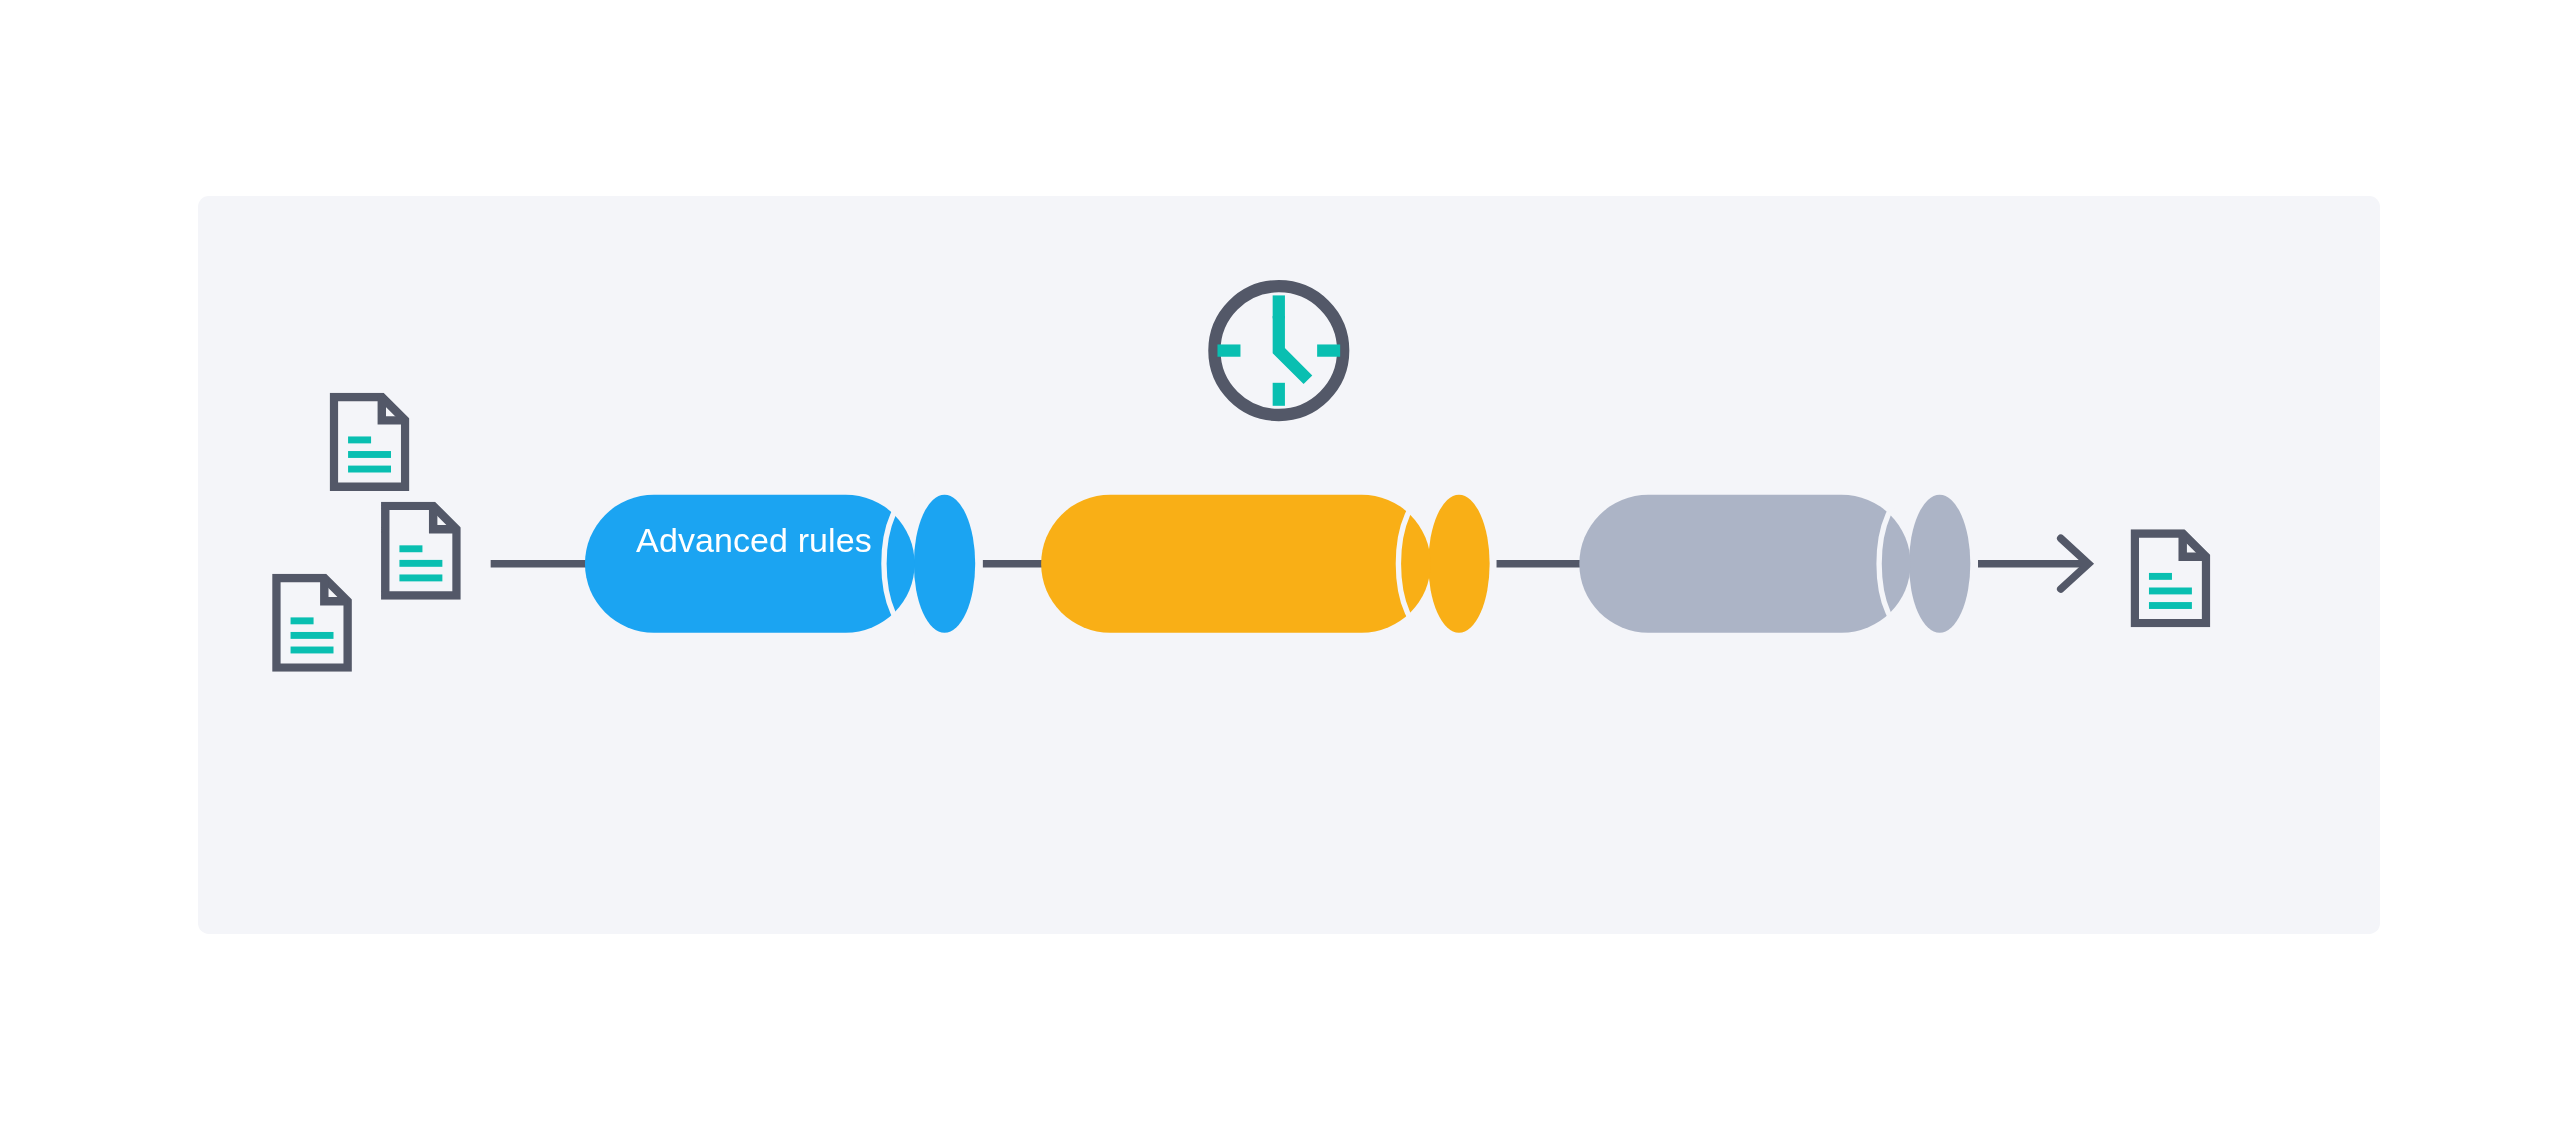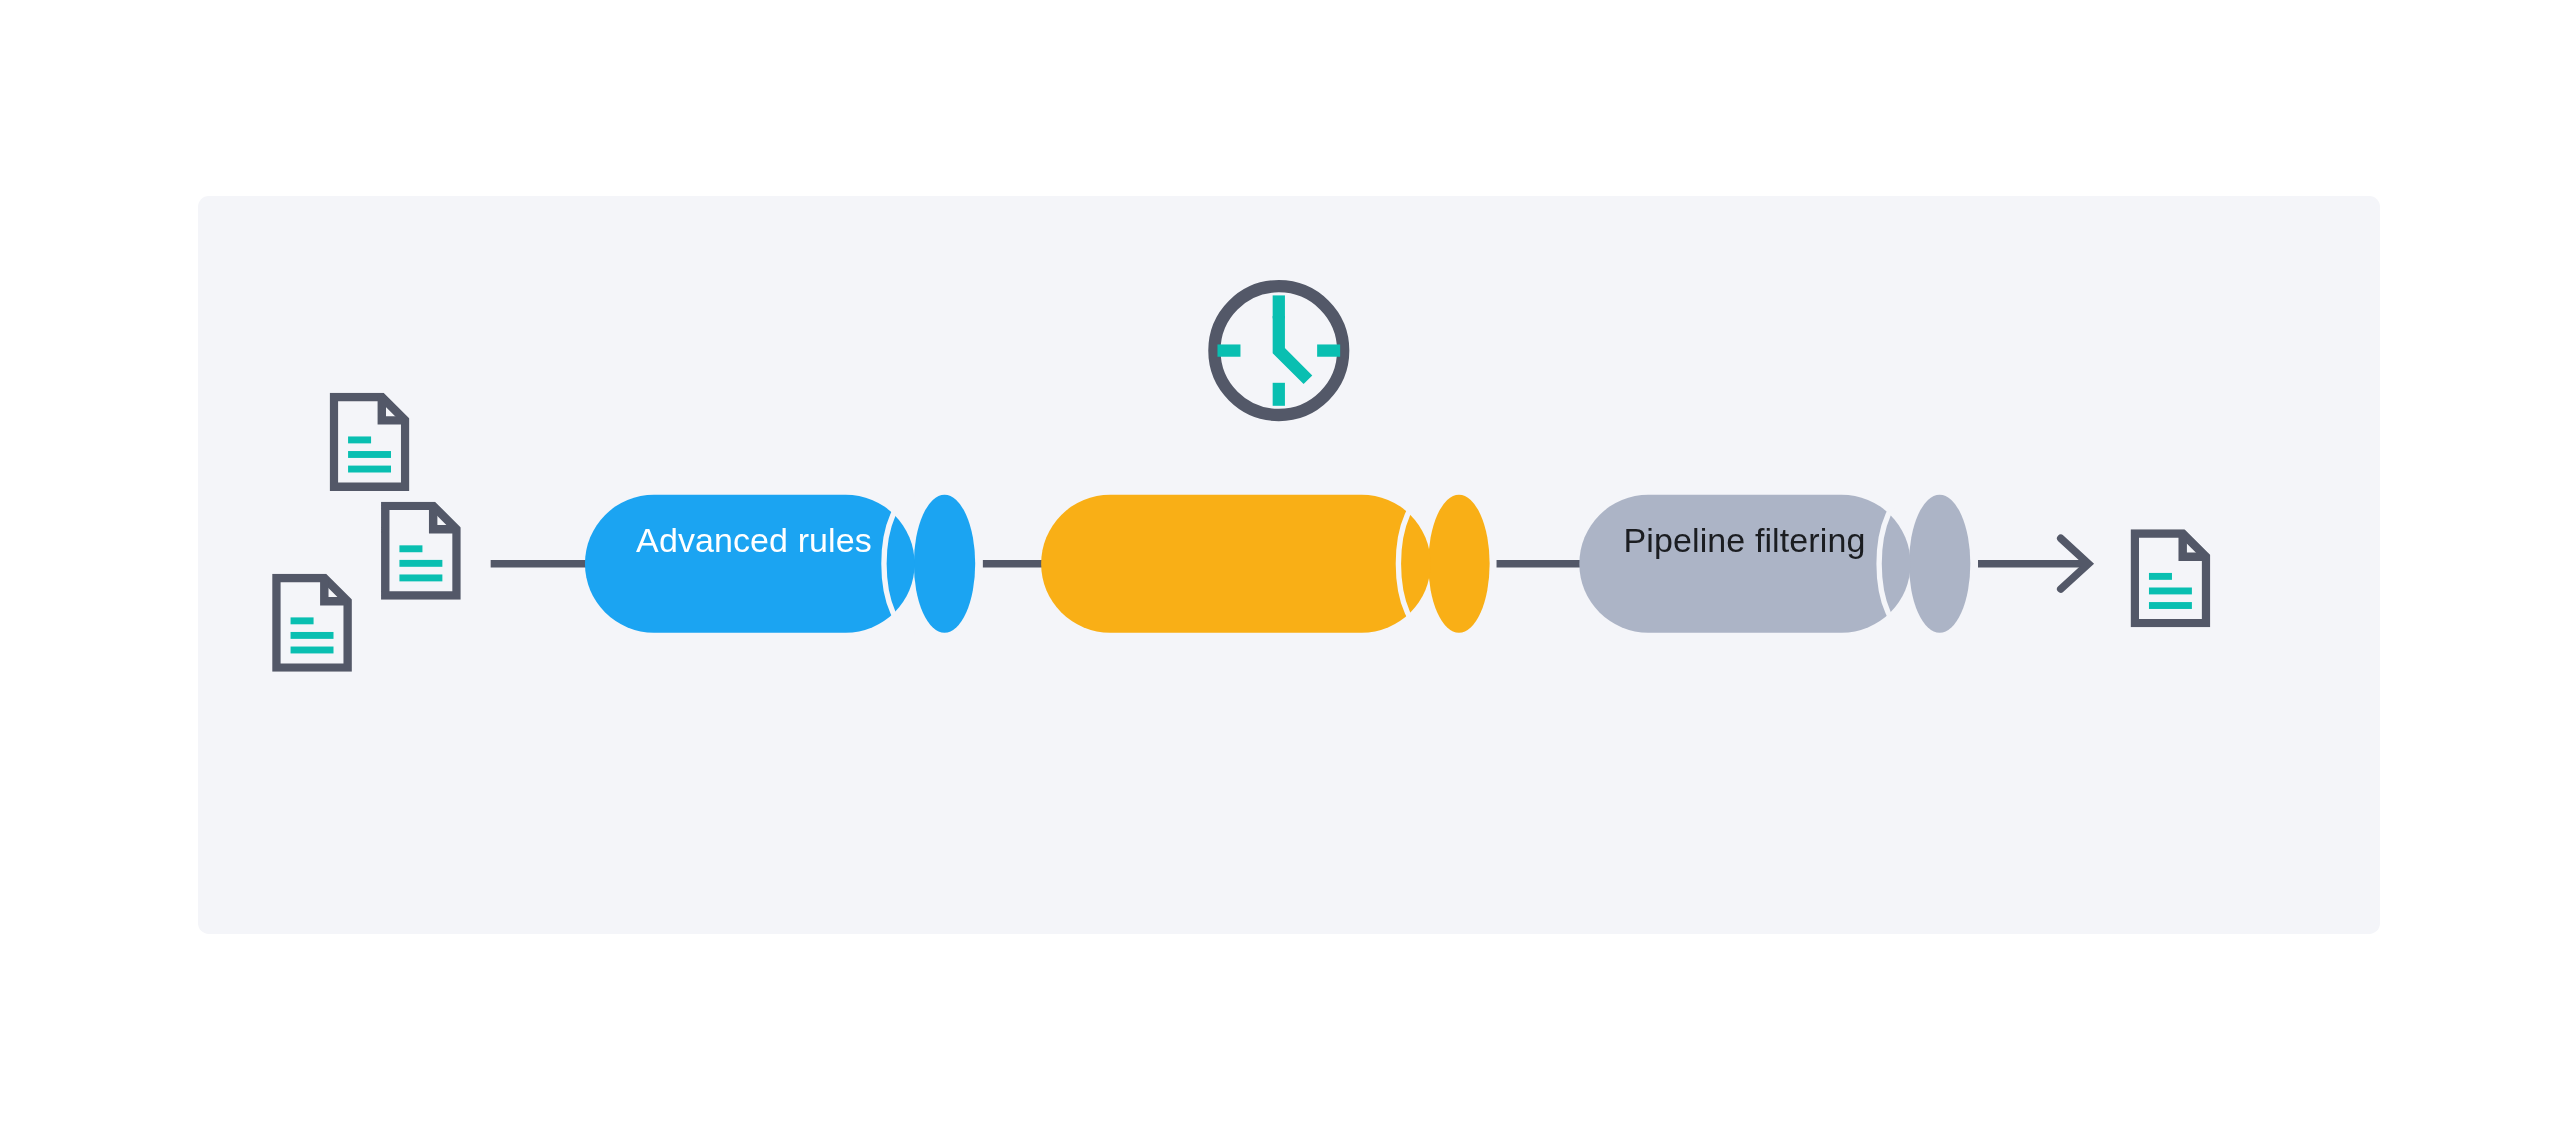--- a/index.html
+++ b/index.html
@@ -124,16 +124,15 @@
 
     <g>
       <use href="#doc-symbol" x="2779" y="690" width="104" height="128"></use>
     </g>
 
   </svg>
 
   <div class="cyl-label" id="label-advanced">Advanced rules</div>
 
 
-  <div class="cyl-label" id="label-pipeline">Pipeline filtering</div>
 
 </div>
 
 
 </body></html>

